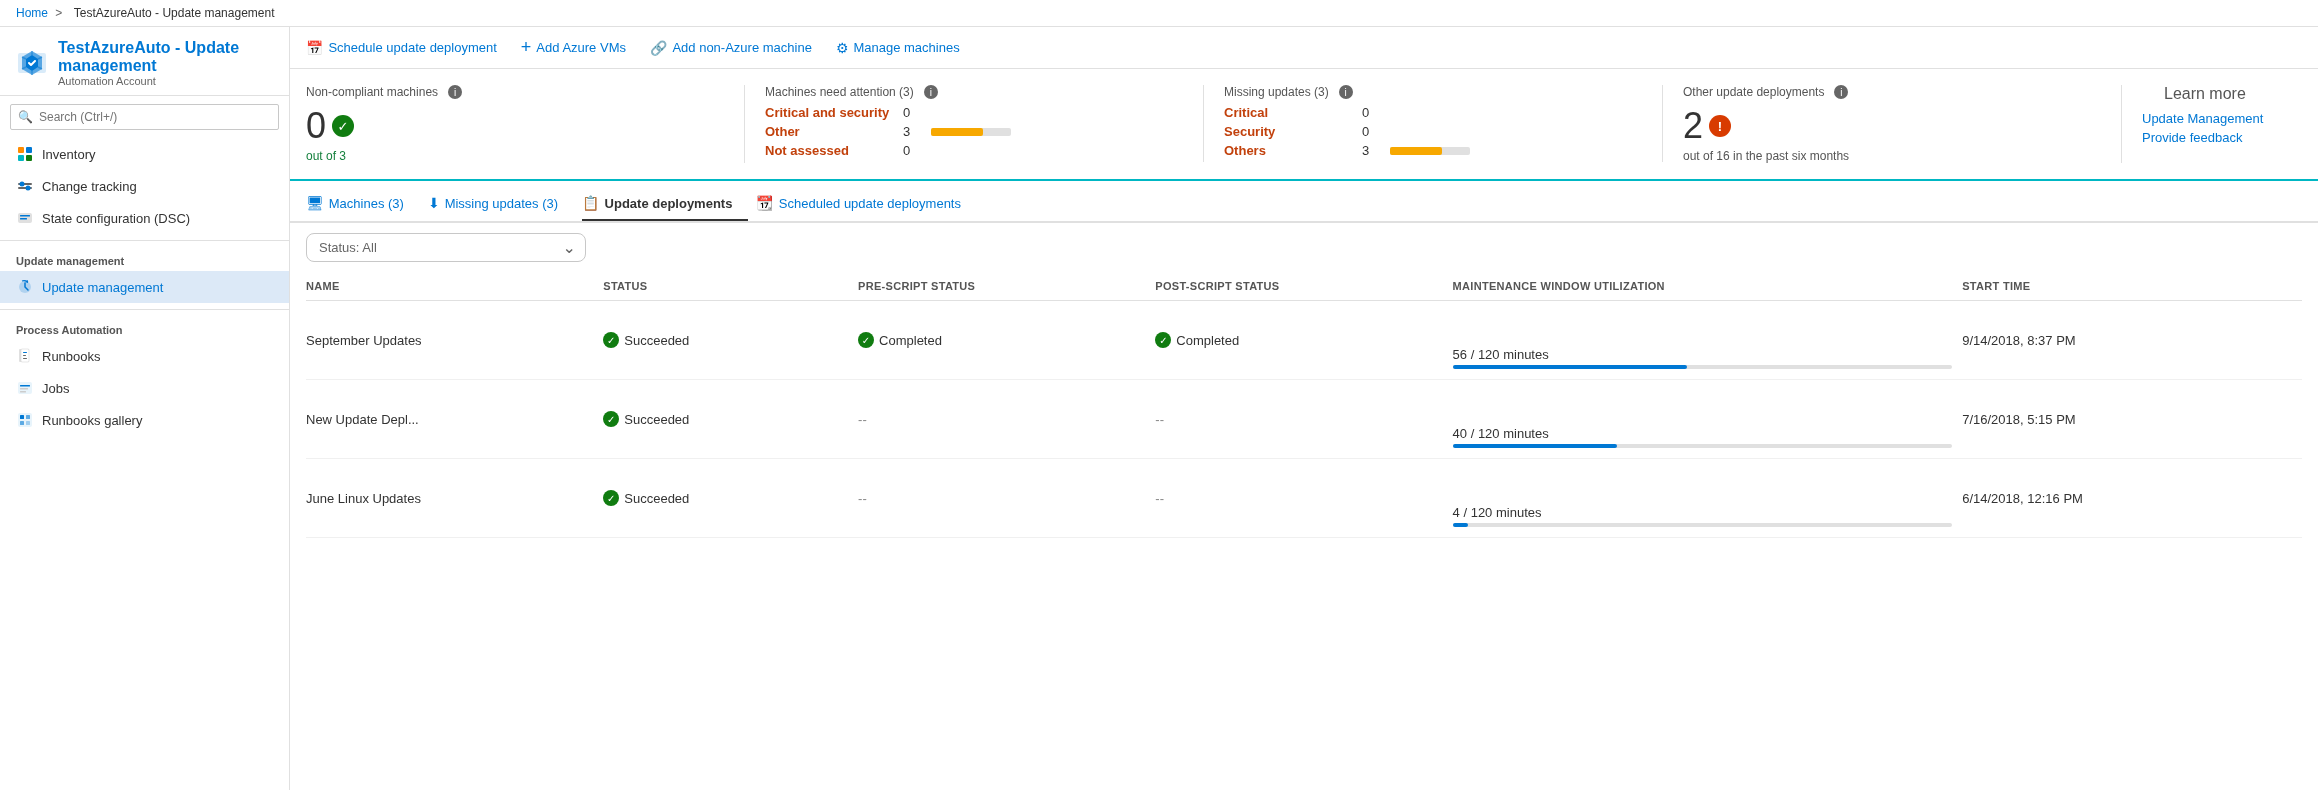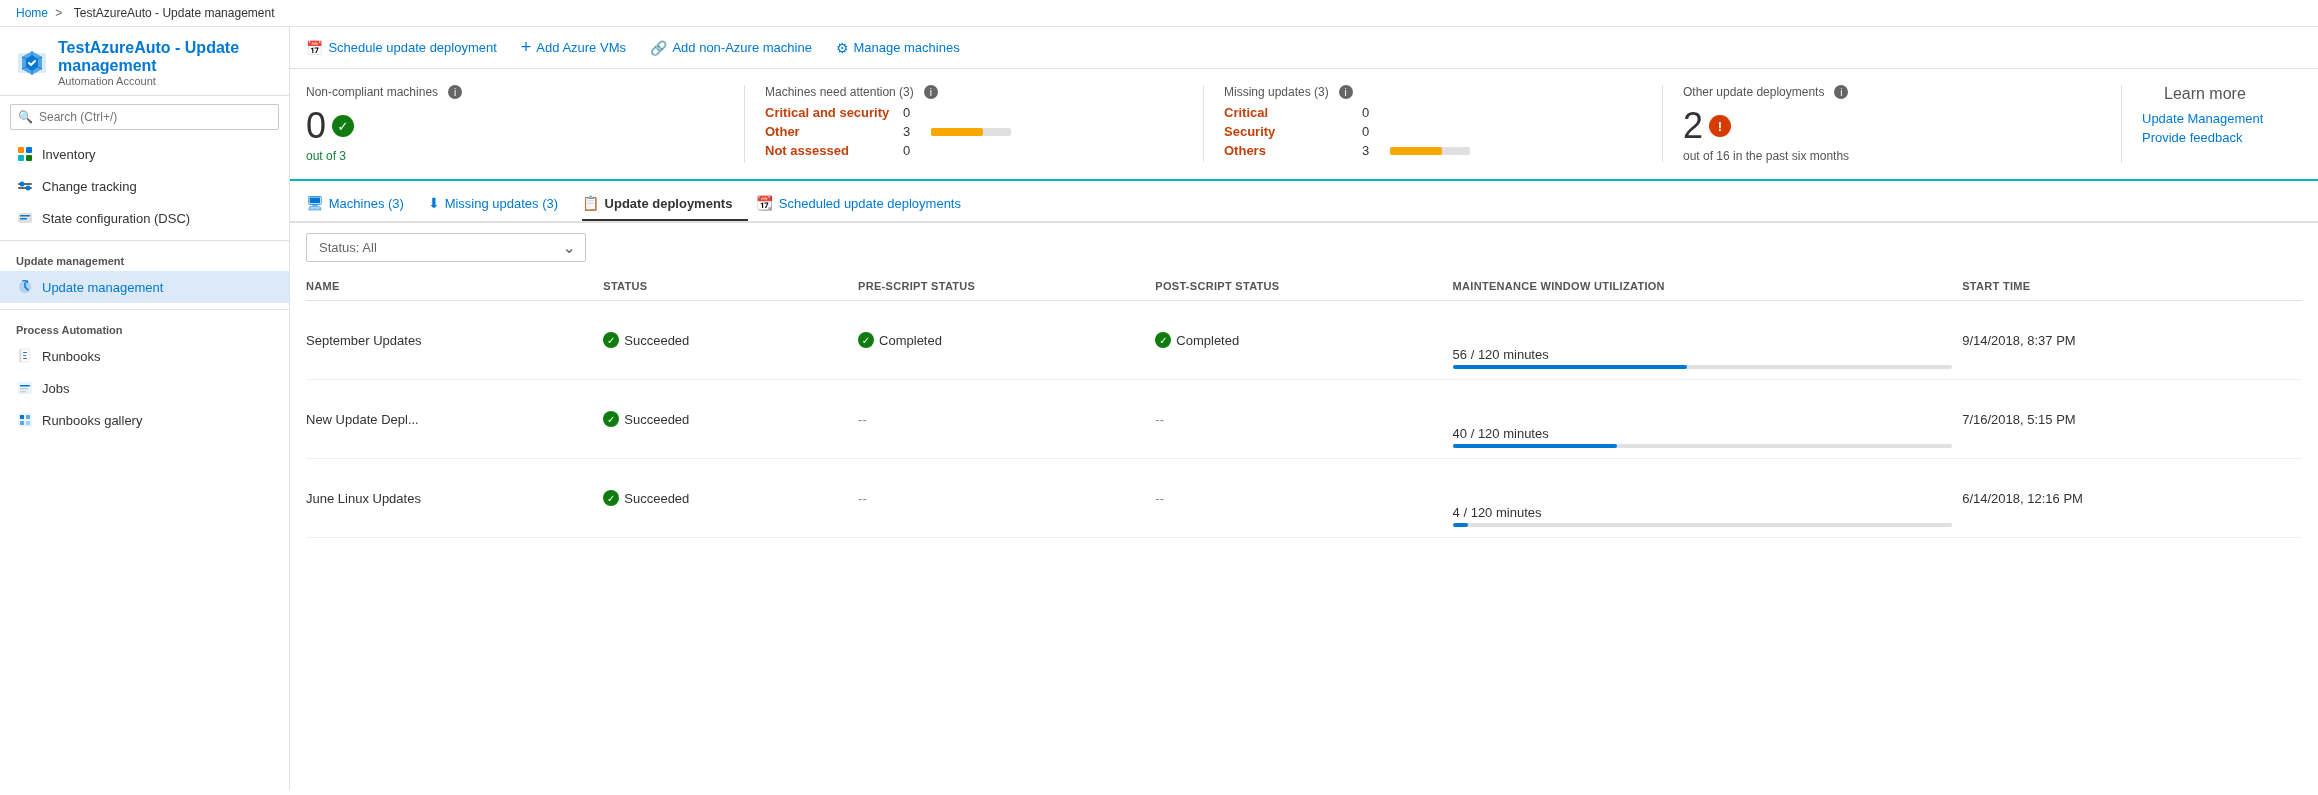--- a/index.html
+++ b/index.html
@@ -253,21 +253,21 @@
       padding: 6px 32px 6px 12px;
       font-size: 13px;
       color: #666;
       background: #fff;
       cursor: pointer;
       min-width: 280px;
       appearance: none;
       -webkit-appearance: none;
       background-image: none;
       outline: none;
-      border-radius: 2px;
+      border-radius: 8px;
       position: relative;
     }
     .select-wrapper {
       position: relative;
       display: inline-block;
       min-width: 280px;
     }
     .select-wrapper::after {
       content: '⌄';
       position: absolute;

